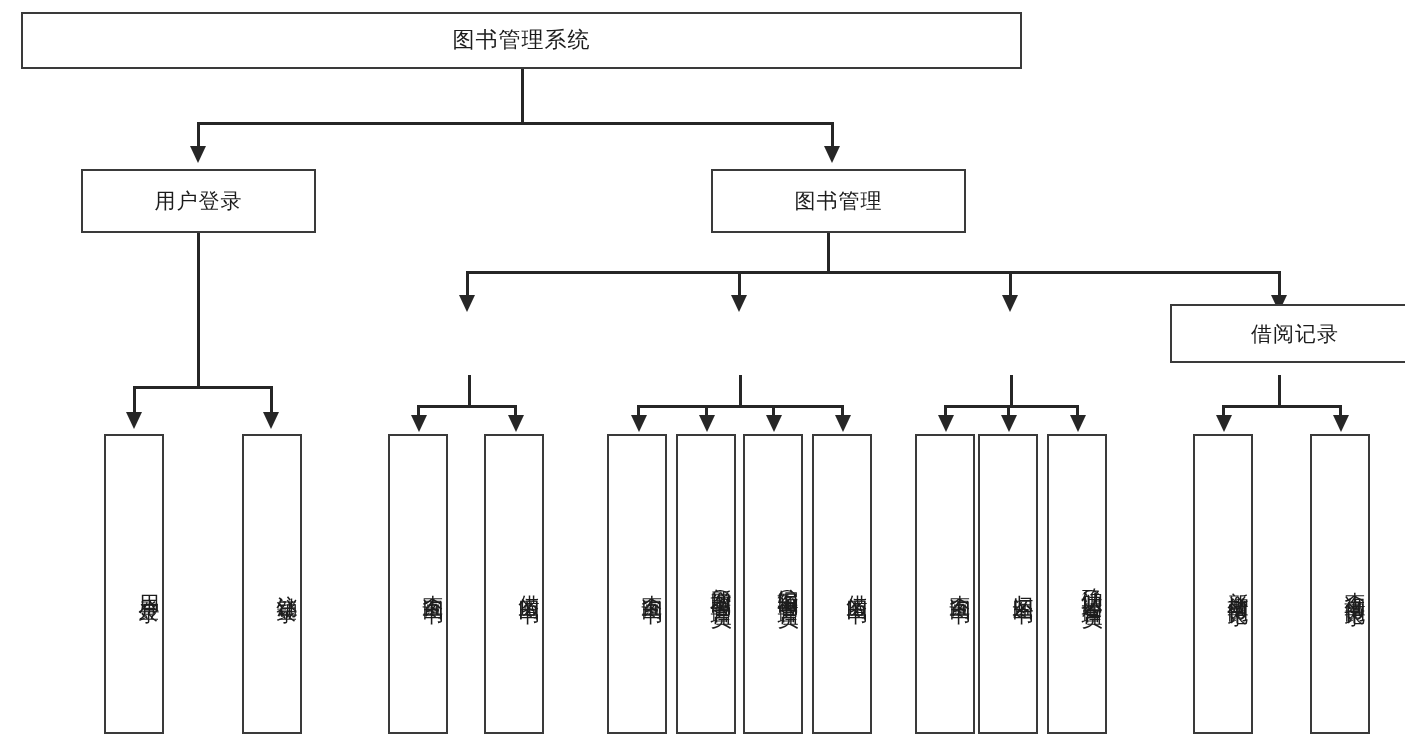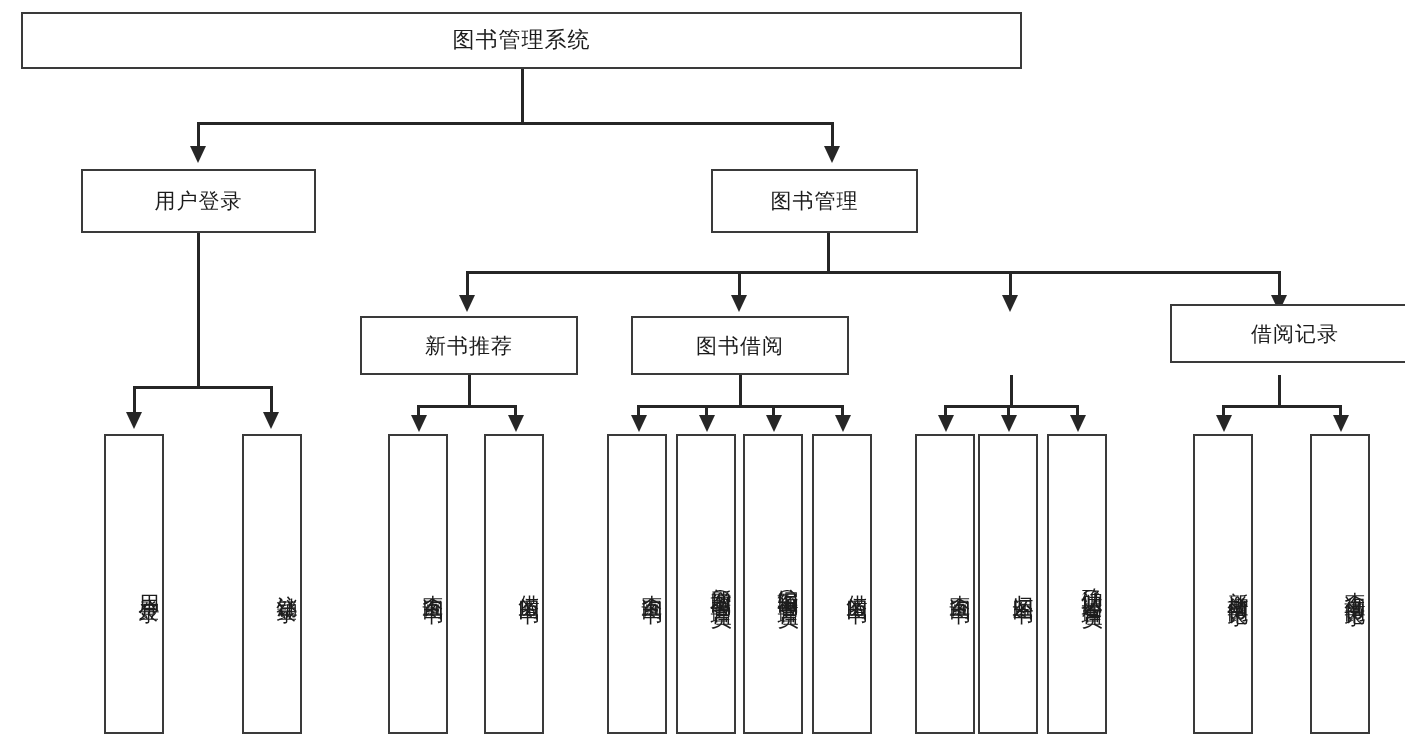--- a/index.html
+++ b/index.html
@@ -94,21 +94,21 @@
 
   <div class="vline" style="left:197px; top:122px; height:26px;"></div>
   <div class="arrow" style="left:190px; top:146px;"></div>
   <div class="vline" style="left:831px; top:122px; height:26px;"></div>
   <div class="arrow" style="left:824px; top:146px;"></div>
 
   <div class="node h" style="left:81px; top:169px; width:235px; height:64px;">
     <span>用户登录</span>
   </div>
 
-  <div class="node h" style="left:711px; top:169px; width:207px; height:64px;justify-content:center;">
+  <div class="node h" style="left:711px; top:169px; width:255px; height:64px;justify-content:center;">
     <span>图书管理</span>
   </div>
 
   <div class="vline" style="left:197px; top:233px; height:153px;"></div>
   <div class="hline" style="left:133px; top:386px; width:139px;"></div>
   <div class="vline" style="left:133px; top:386px; height:28px;"></div>
   <div class="arrow" style="left:126px; top:412px;"></div>
   <div class="vline" style="left:270px; top:386px; height:28px;"></div>
   <div class="arrow" style="left:263px; top:412px;"></div>
 
@@ -116,27 +116,21 @@
   <div class="hline" style="left:466px; top:271px; width:814px;"></div>
   <div class="vline" style="left:466px; top:271px; height:26px;"></div>
   <div class="arrow" style="left:459px; top:295px;"></div>
   <div class="vline" style="left:738px; top:271px; height:26px;"></div>
   <div class="arrow" style="left:731px; top:295px;"></div>
   <div class="vline" style="left:1009px; top:271px; height:26px;"></div>
   <div class="arrow" style="left:1002px; top:295px;"></div>
   <div class="vline" style="left:1278px; top:271px; height:26px;"></div>
   <div class="arrow" style="left:1271px; top:295px;"></div>
 
-  <div class="node h" style="left:360px; top:316px; width:218px; height:59px;">
-    <span>新书推荐</span>
-  </div>
-
-  <div class="node h" style="left:631px; top:316px; width:218px; height:59px;">
-    <span>图书借阅</span>
-  </div>
+
 
 
   <div class="node h" style="left:1170px; top:304px; width:250px; height:59px;">
     <span>借阅记录</span>
   </div>
 
   <div class="vline" style="left:468px; top:375px; height:30px;"></div>
   <div class="hline" style="left:417px; top:405px; width:99px;"></div>
   <div class="vline" style="left:417px; top:405px; height:12px;"></div>
   <div class="arrow" style="left:411px; top:415px;"></div>

